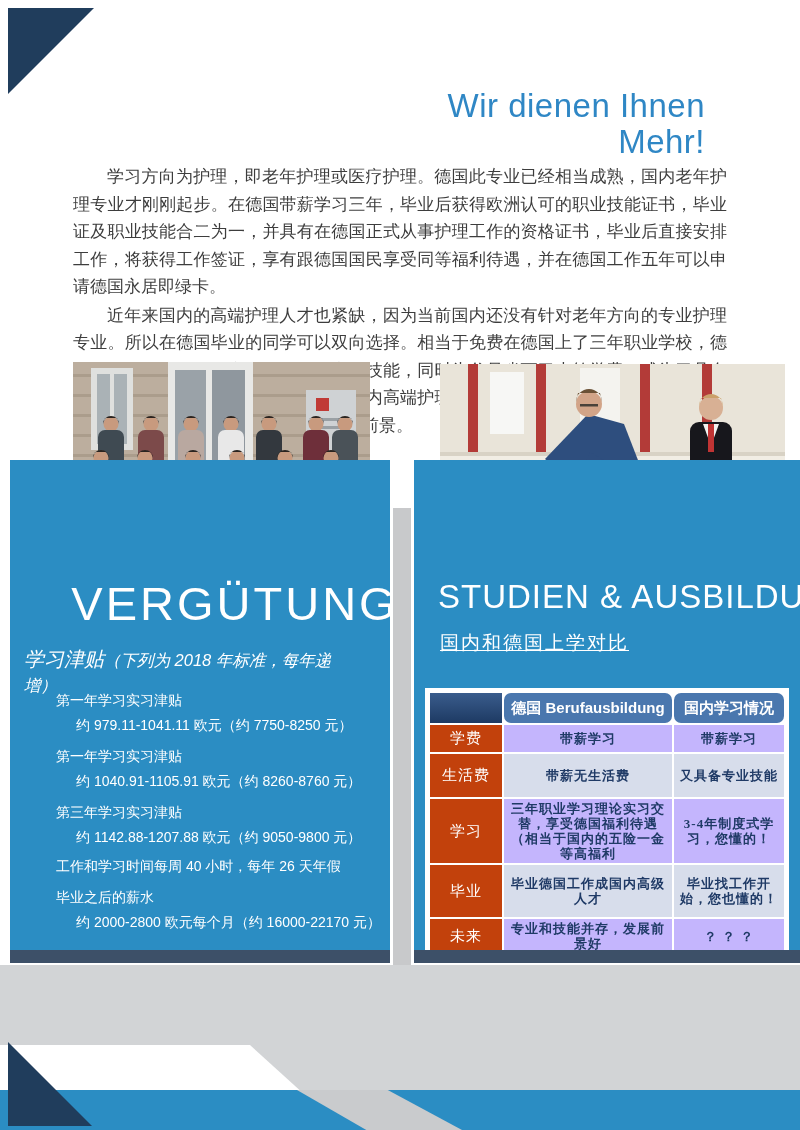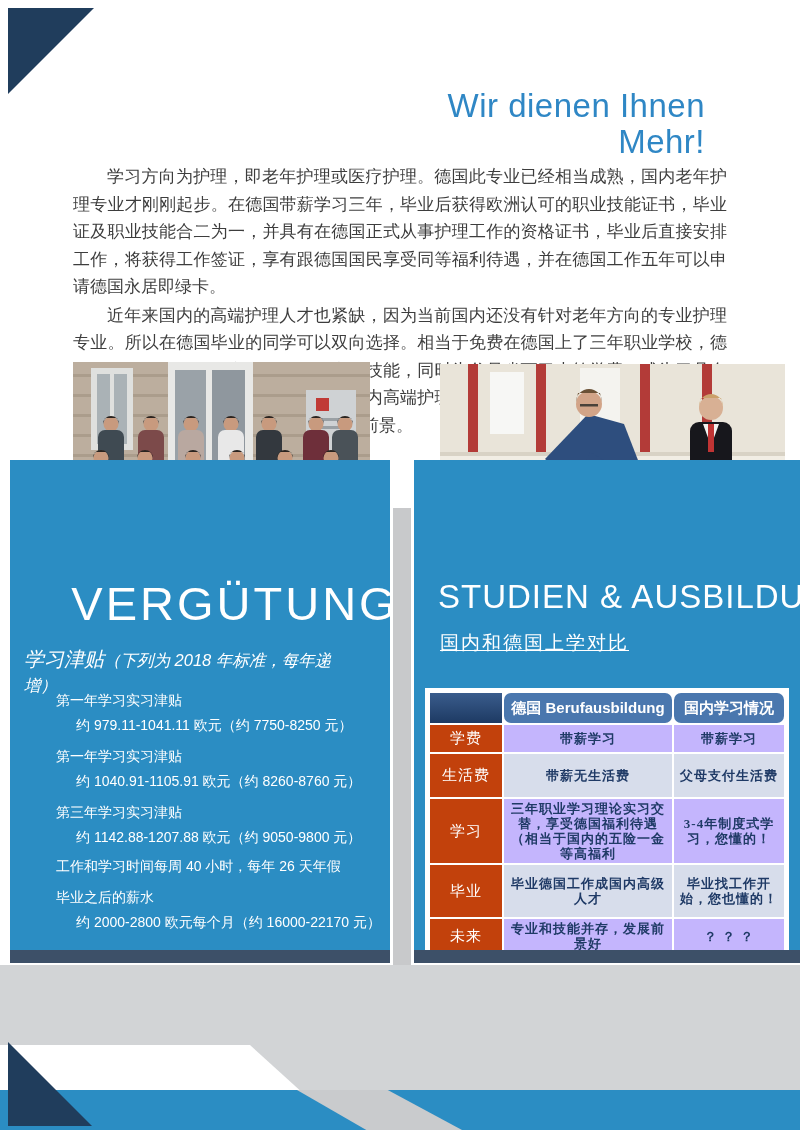--- a/index.html
+++ b/index.html
@@ -241,21 +241,21 @@
           <th class="h-col">国内学习情况</th>
         </tr>
         <tr class="row-odd" style="height:27px;">
           <td class="r-label">学费</td>
           <td class="cell">带薪学习</td>
           <td class="cell">带薪学习</td>
         </tr>
         <tr class="row-even" style="height:43px;">
           <td class="r-label">生活费</td>
           <td class="cell">带薪无生活费</td>
-          <td class="cell">父母支付生活费</td>
+          <td class="cell">又具备专业技能</td>
         </tr>
         <tr class="row-odd" style="height:50px;">
           <td class="r-label">学习</td>
           <td class="cell">三年职业学习理论实习交替，享受德国福利待遇（相当于国内的五险一金等高福利</td>
           <td class="cell">3-4年制度式学习，您懂的！</td>
         </tr>
         <tr class="row-even" style="height:52px;">
           <td class="r-label">毕业</td>
           <td class="cell">毕业德国工作成国内高级人才</td>
           <td class="cell">毕业找工作开始，您也懂的！</td>

